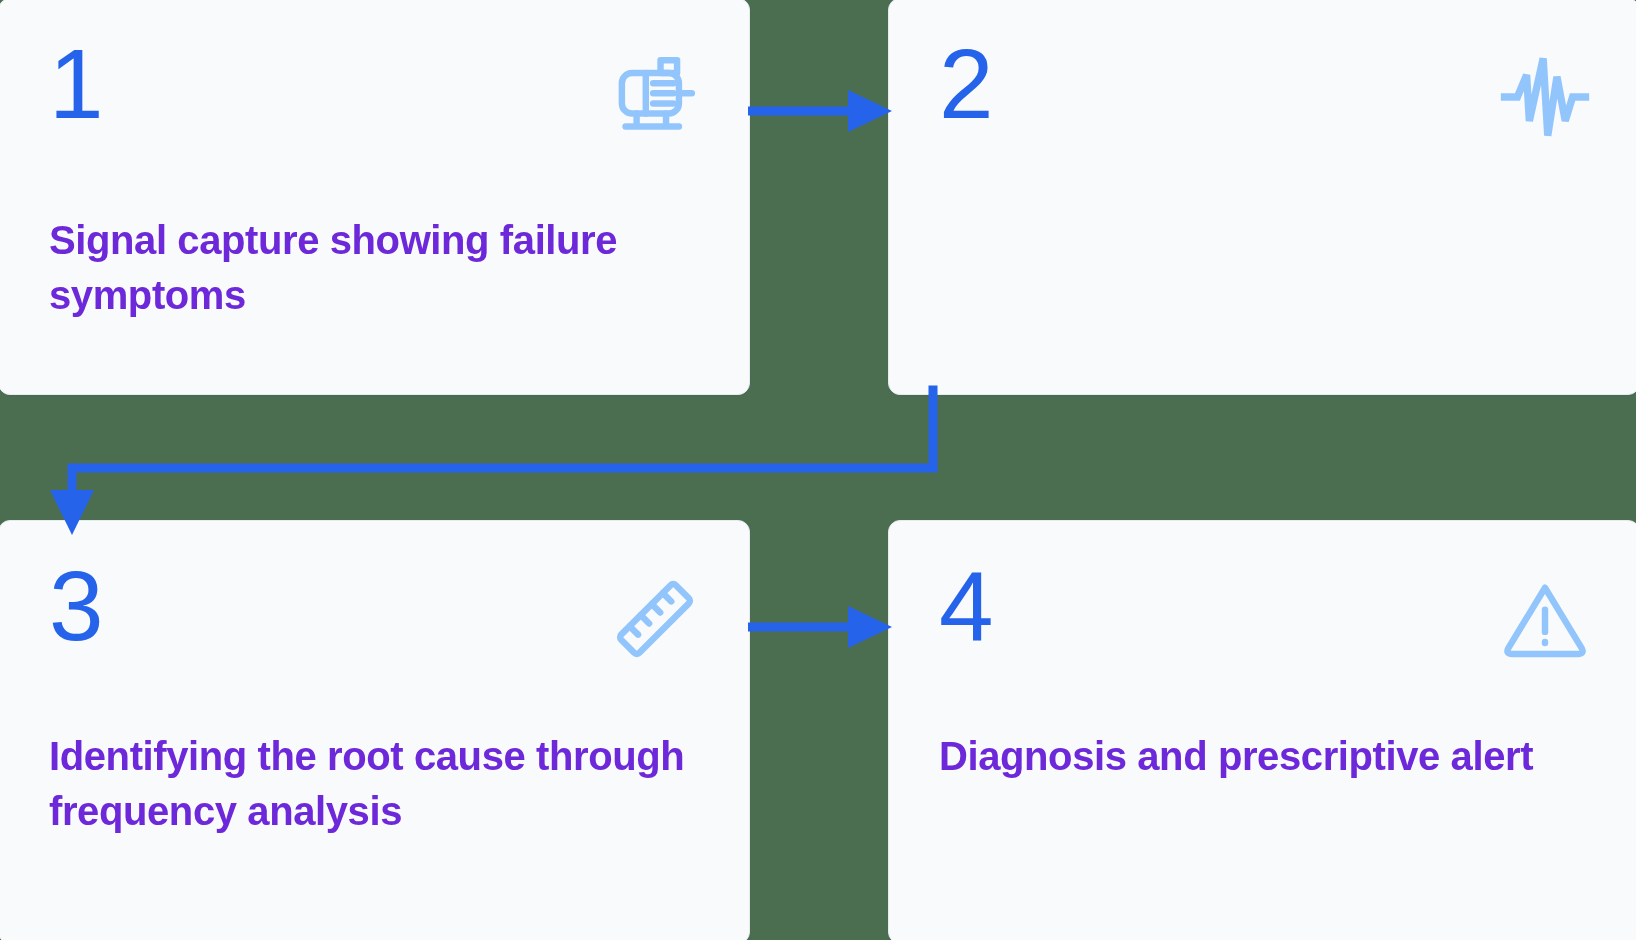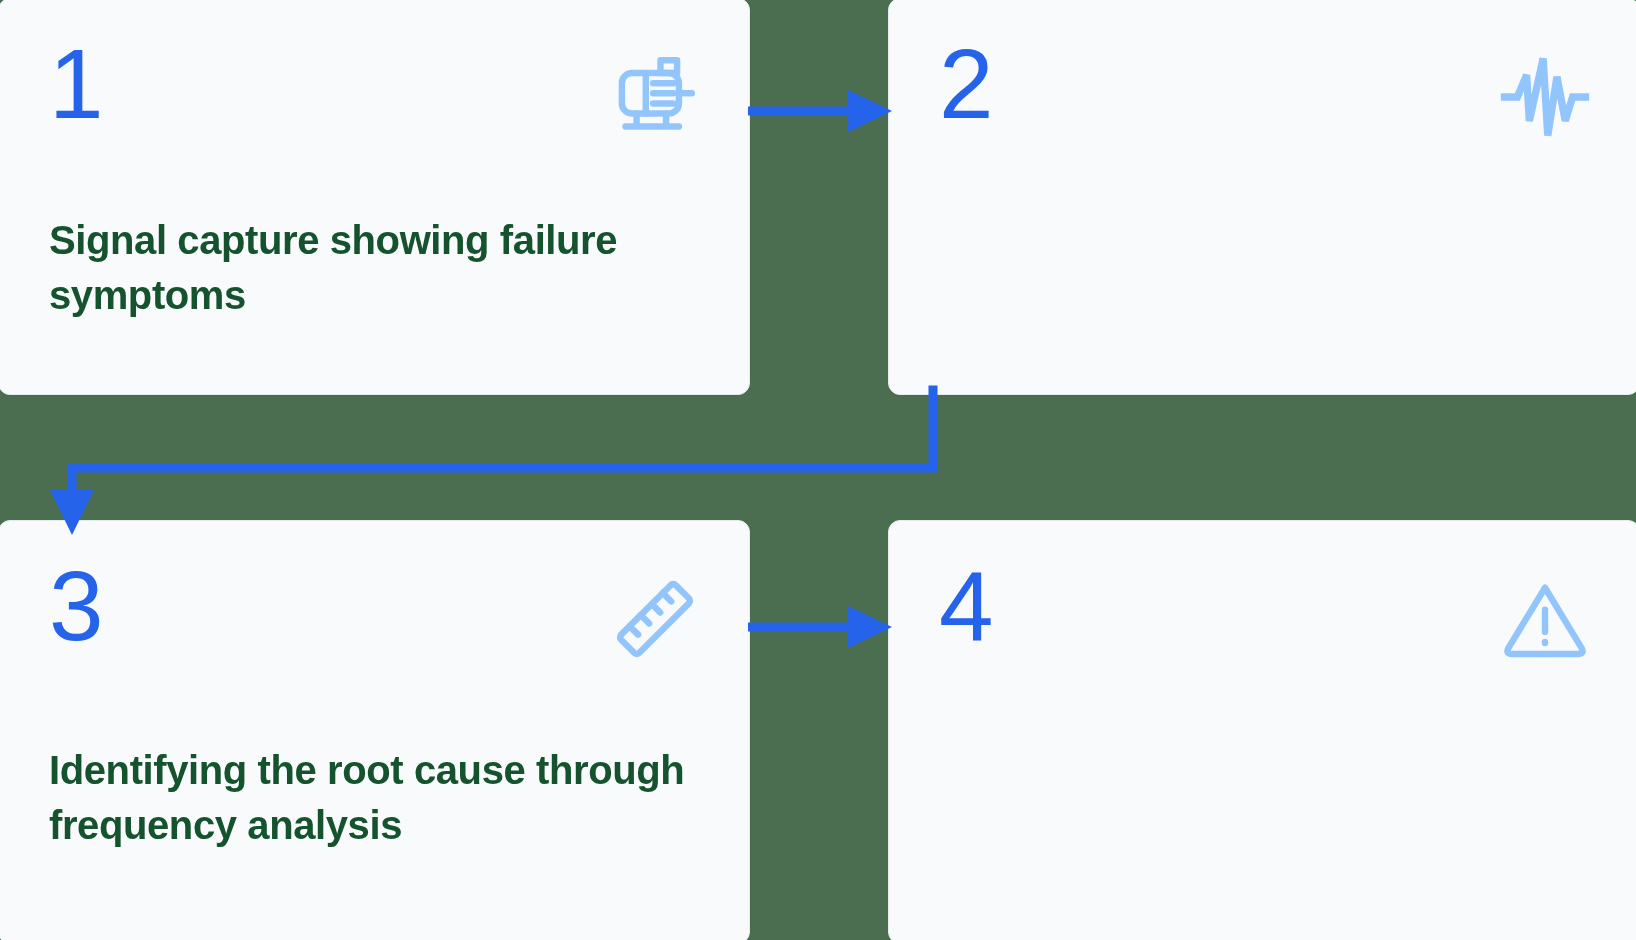--- a/index.html
+++ b/index.html
@@ -58,28 +58,28 @@
     display: block;
   }
 
   .card-text {
     position: absolute;
     left: 50px;
     right: 60px;
     font-size: 40px;
     line-height: 1.38;
     font-weight: 700;
-    color: #14532d;
+    color: #6d28d9;
     letter-spacing: -0.4px;
   }
 
   .card-1 .card-text,
   .card-2 .card-text { top: 214px; }
   .card-3 .card-text,
-  .card-4 .card-text { top: 222px; }
+  .card-4 .card-text { top: 208px; }
 
   
   .connector {
     position: absolute;
     pointer-events: none;
   }
 
   .conn-1-2 { left: 700px; top: 80px;  width: 200px; height: 62px; }
   .conn-2-3 { left: 40px;  top: 380px; width: 940px; height: 160px; }
   .conn-3-4 { left: 700px; top: 596px; width: 200px; height: 62px; }
@@ -127,20 +127,21 @@
     <div class="card-text">Identifying the root cause through frequency analysis</div>
   </div>
 
   <div class="card card-4">
     <div class="card-num">4</div>
     <svg class="card-icon" viewBox="0 0 100 100" fill="none" stroke="#93c5fd" stroke-width="7" stroke-linecap="round" stroke-linejoin="round">
       <path d="M50 16 L90 82 Q93 88 86 88 L14 88 Q7 88 10 82 Z"></path>
       <line x1="50" y1="40" x2="50" y2="64"></line>
       <line x1="50" y1="75" x2="50" y2="76"></line>
     </svg>
+    <div class="card-text">Diagnosis and prescriptive alert</div>
   </div>
 
   <svg class="connector conn-1-2" viewBox="0 0 200 62">
     <line x1="48" y1="31" x2="160" y2="31" stroke="#2563eb" stroke-width="9"></line>
     <polygon points="148,10 192,31 148,52" fill="#2563eb"></polygon>
   </svg>
 
   <svg class="connector conn-2-3" viewBox="0 0 940 160">
     <polyline points="893,10 893,88 32,88 32,118" fill="none" stroke="#2563eb" stroke-width="9" stroke-linecap="square" stroke-linejoin="miter"></polyline>
     <polygon points="10,110 54,110 32,155" fill="#2563eb"></polygon>

